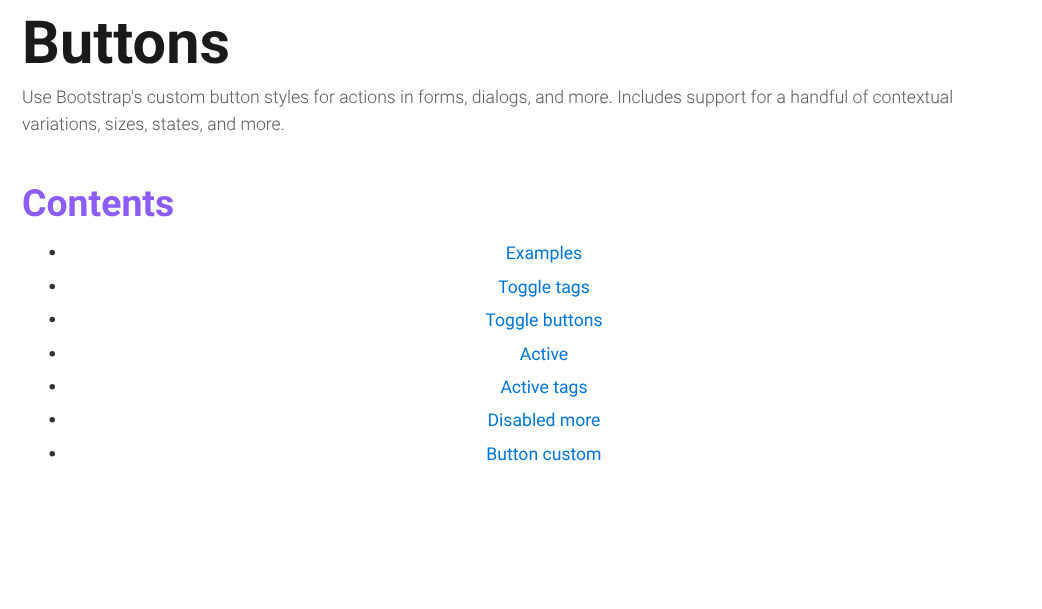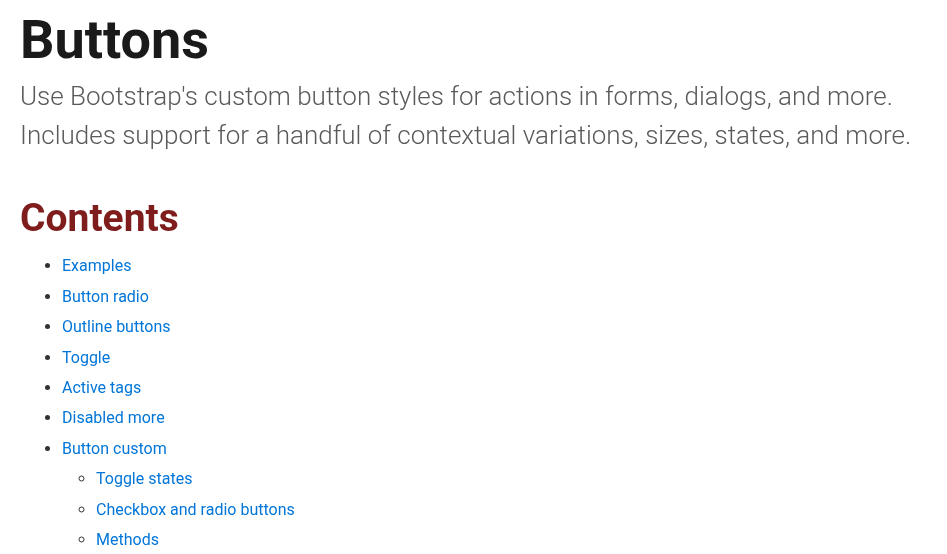--- a/index.html
+++ b/index.html
@@ -15,35 +15,36 @@
       background: #fff;
     }
     h1 {
       font-size: 54px;
       font-weight: 700;
       color: #1a1a1a;
       margin-bottom: 8px;
       line-height: 1.1;
     }
     .lead {
-      font-size: 26px;
+      font-size: 16px;
       font-weight: 300;
       color: #5a5a5a;
       line-height: 1.5;
       margin-bottom: 40px;
     }
     h2 {
-      font-size: 39px;
+      font-size: 34px;
       font-weight: 700;
-      color: #7f1d1d;
+      color: #8b5cf6;
       margin-bottom: 10px;
     }
     ul {
       list-style: disc;
       padding-left: 42px;
+      text-align: center;
     }
     ul ul {
       list-style: circle;
       padding-left: 34px;
     }
     li {
       font-size: 16px;
       line-height: 1.9;
       color: #333;
     }
@@ -54,26 +55,21 @@
   </style>
 </head>
 <body>
 
 <h1>Buttons</h1>
 <p class="lead">Use Bootstrap's custom button styles for actions in forms, dialogs, and more. Includes support for a handful of contextual variations, sizes, states, and more.</p>
 
 <h2>Contents</h2>
 <ul>
   <li><a href="#">Examples</a></li>
-  <li><a href="#">Button radio</a></li>
-  <li><a href="#">Outline buttons</a></li>
-  <li><a href="#">Toggle</a></li>
+  <li><a href="#">Toggle tags</a></li>
+  <li><a href="#">Toggle buttons</a></li>
+  <li><a href="#">Active</a></li>
   <li><a href="#">Active tags</a></li>
   <li><a href="#">Disabled more</a></li>
   <li>
     <a href="#">Button custom</a>
-    <ul>
-      <li><a href="#">Toggle states</a></li>
-      <li><a href="#">Checkbox and radio buttons</a></li>
-      <li><a href="#">Methods</a></li>
-    </ul>
   </li>
 </ul>
 
 </body></html>

